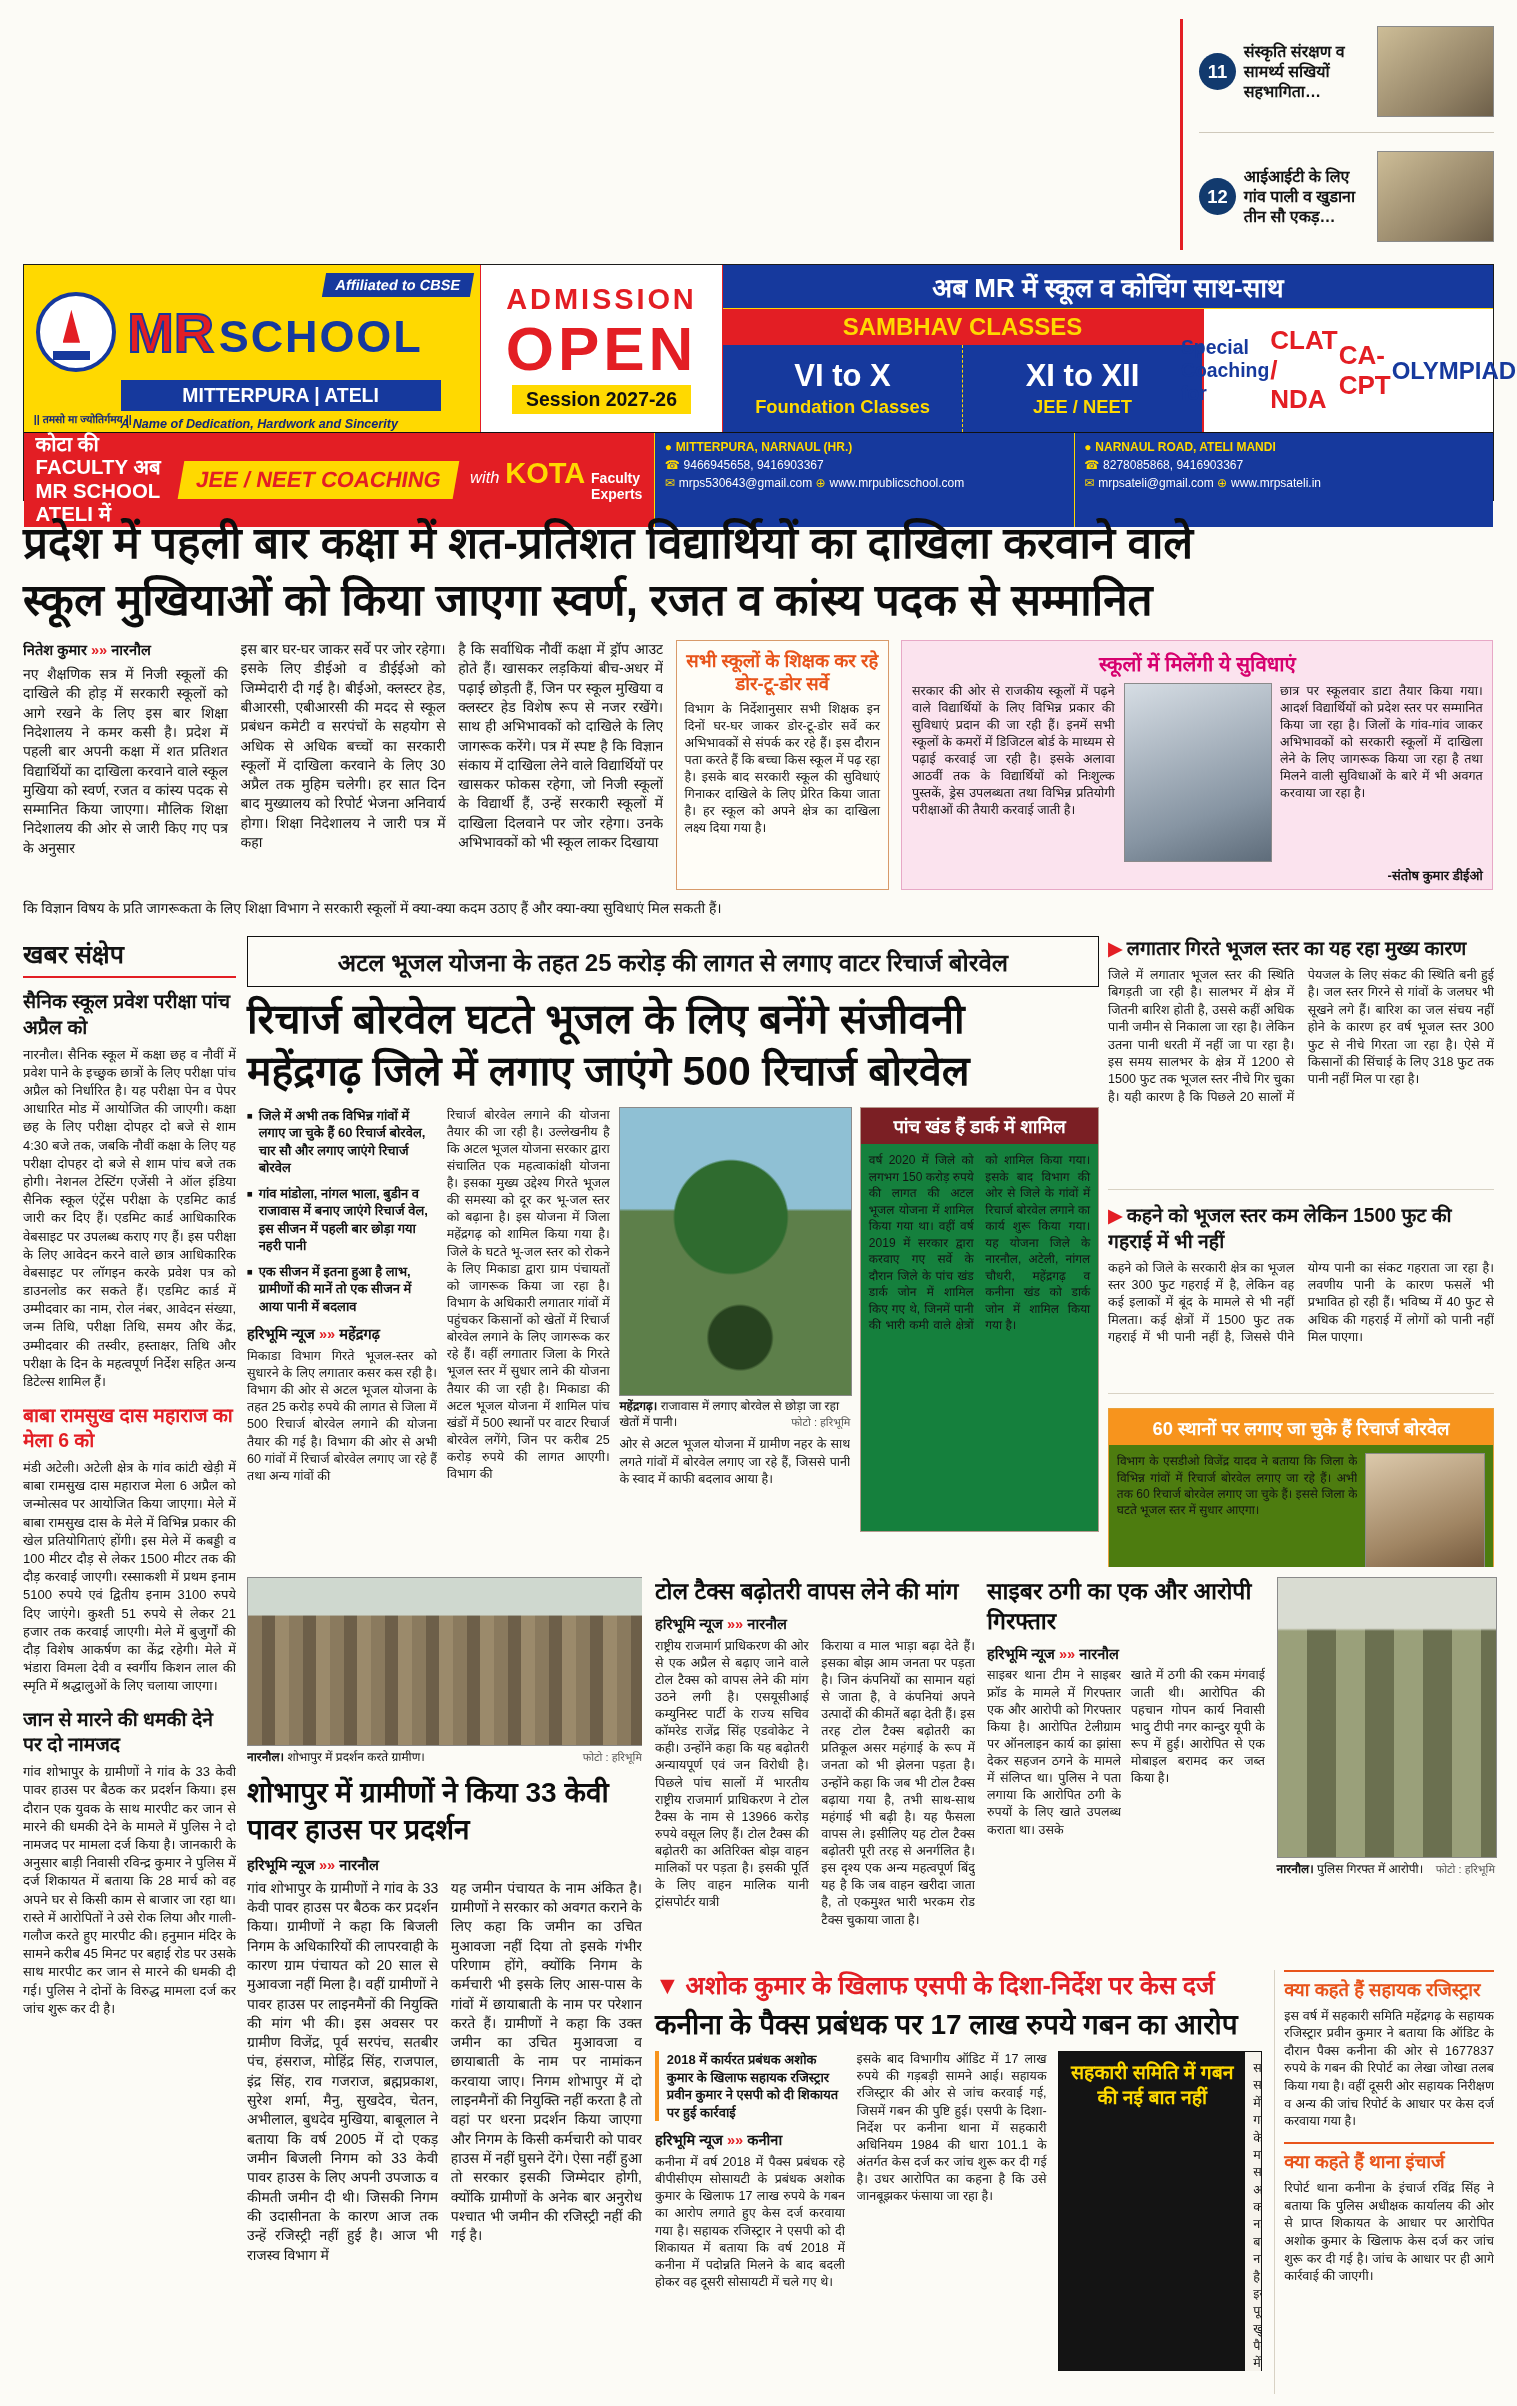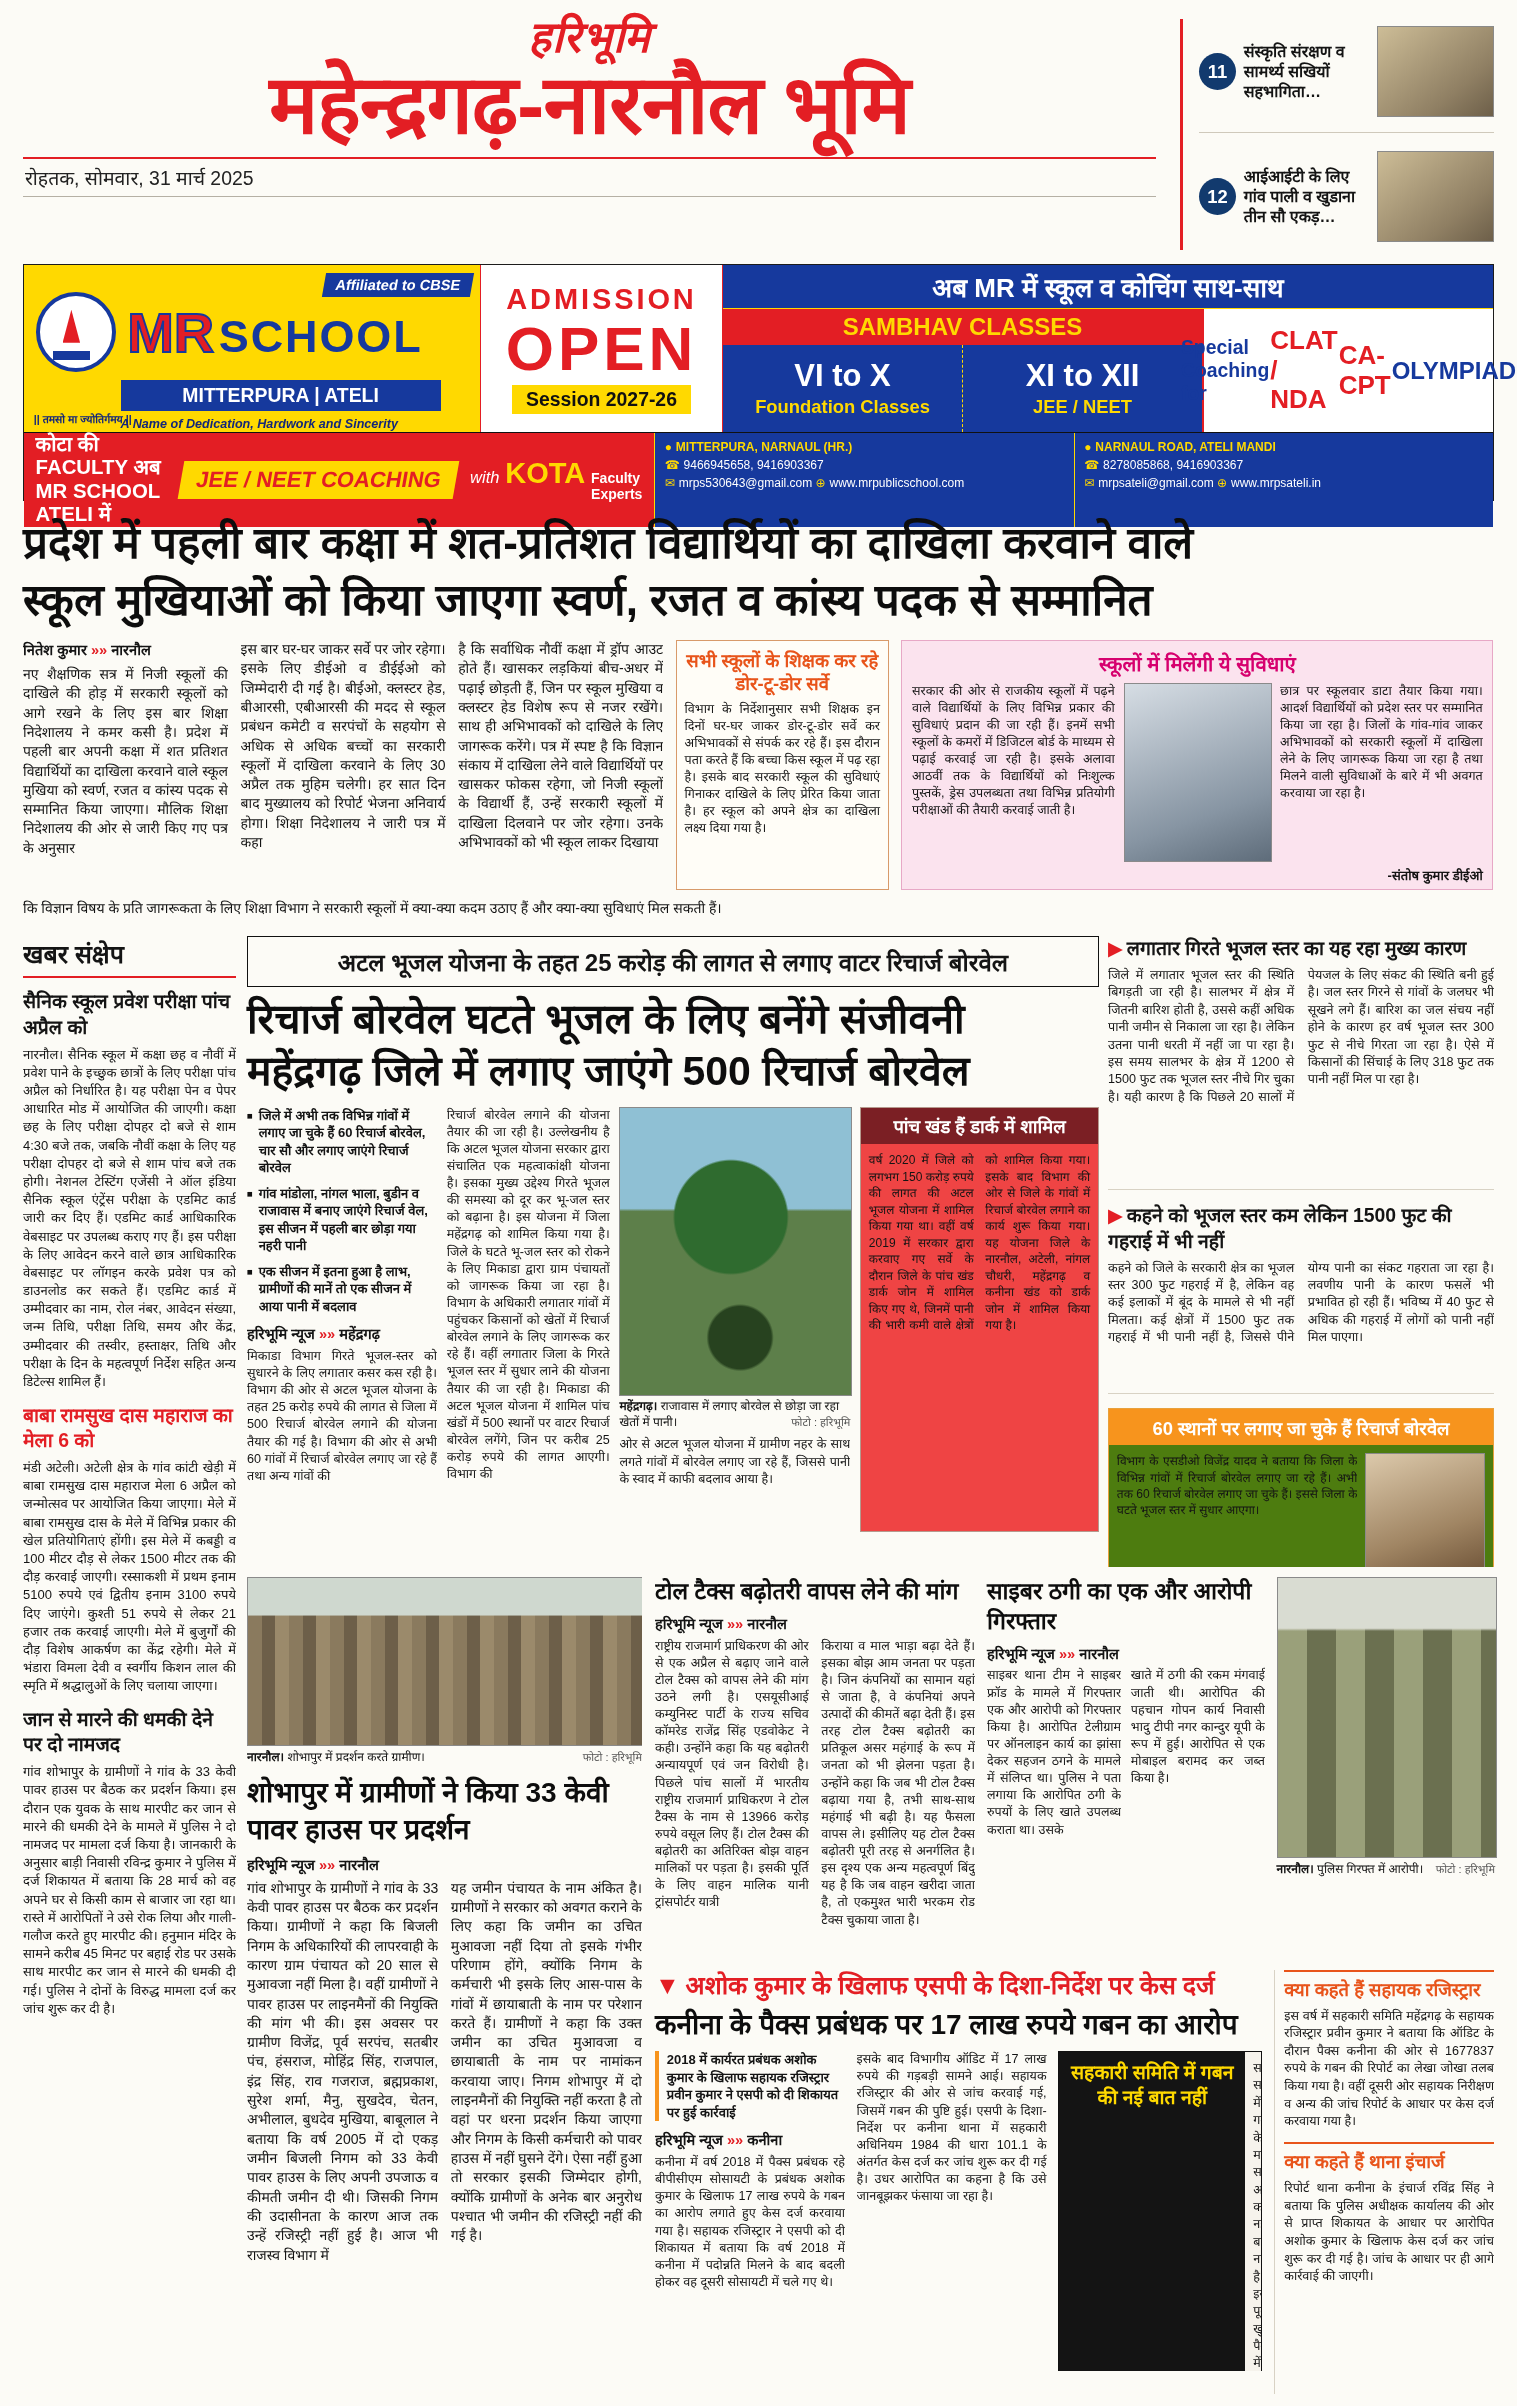--- a/index.html
+++ b/index.html
@@ -108,21 +108,21 @@
   .bullet-item{display:flex;gap:5.8px;font-size:13px;font-weight:bold;line-height:1.35;margin-bottom:7.8px;}
   .bullet-item .sq{color:#111;font-size:9.7px;line-height:1.8;}
   .smalltxt{font-size:12.6px;line-height:1.36;}
   .photo{border:1px solid #8a8a8a;}
   .ph-bore{width:100%;height:287px;background:
       radial-gradient(circle at 48% 38%, #2f6b2f 0 26%, rgba(0,0,0,0) 27%),
       radial-gradient(circle at 52% 80%, #27421f 0 12%, rgba(0,0,0,0) 13%),
       linear-gradient(#8fc0d4 0 35%, #5d7f4a 36% 100%);}
   .caption{font-size:12px;line-height:1.3;margin-top:3.9px;}
   .credit{color:#555;font-size:11px;float:right;}
-  .dark-box{border:1px solid #b59a8e;background:#ef4444;box-sizing:border-box;display:flex;flex-direction:column;}
+  .dark-box{border:1px solid #b59a8e;background:#15803d;box-sizing:border-box;display:flex;flex-direction:column;}
   .dark-title{background:#7b1f24;color:#fff;font-weight:800;font-size:18.4px;text-align:center;padding:5.8px 3.9px;}
   .dark-body{padding:7.8px;font-size:12px;line-height:1.38;column-count:2;column-gap:11.6px;flex:1;overflow:hidden;}
 
   #waterrail{top:936px;left:1108px;width:386px;height:631px;}
   .wr-title{font-size:19.4px;font-weight:800;line-height:1.3;margin-bottom:5.8px;}
   .wr-title .tri{color:#e31e24;margin-right:3.9px;}
   .wr-body{font-size:12.6px;line-height:1.38;column-count:2;column-gap:13.6px;overflow:hidden;}
   .wr-sec{margin-bottom:13.6px;border-bottom:1px solid #d8d2c4;padding-bottom:9.7px;}
   .sixty{border:1px solid #e8a13c;background:#4d7c0f;}
   .sixty-title{background:#f7941d;color:#fff;font-weight:800;font-size:18.4px;text-align:center;padding:5.8px 3.9px;}
@@ -167,25 +167,20 @@
   .kan-rail{flex:1;border-left:1px solid #d8d2c4;padding-left:9.7px;}
   .q-title{color:#e8541a;font-weight:800;font-size:18.4px;line-height:1.3;border-top:2.9px solid #e8541a;padding-top:5.8px;margin-bottom:5.8px;}
   .q-body{font-size:12.6px;line-height:1.4;margin-bottom:11.6px;}
 </style>
 </head>
 <body>
 
 <div class="paper">
 
   <header id="masthead" class="abs">
-    <div class="mast-left">
-      <div class="mast-logo">हरिभूमि</div>
-      <div class="mast-title">महेन्द्रगढ़-नारनौल भूमि</div>
-      <div class="dateline">रोहतक, सोमवार, 31 मार्च 2025</div>
-    </div>
     <div class="mast-div"></div>
     <div class="mast-briefs">
       <div class="brief">
         <div class="num-circle">11</div>
         <div class="brief-text">संस्कृति संरक्षण व सामर्थ्य सखियों सहभागिता…</div>
         <div class="brief-thumb photo"></div>
       </div>
       <div class="brief">
         <div class="num-circle">12</div>
         <div class="brief-text">आईआईटी के लिए गांव पाली व खुडाना तीन सौ एकड़…</div>

